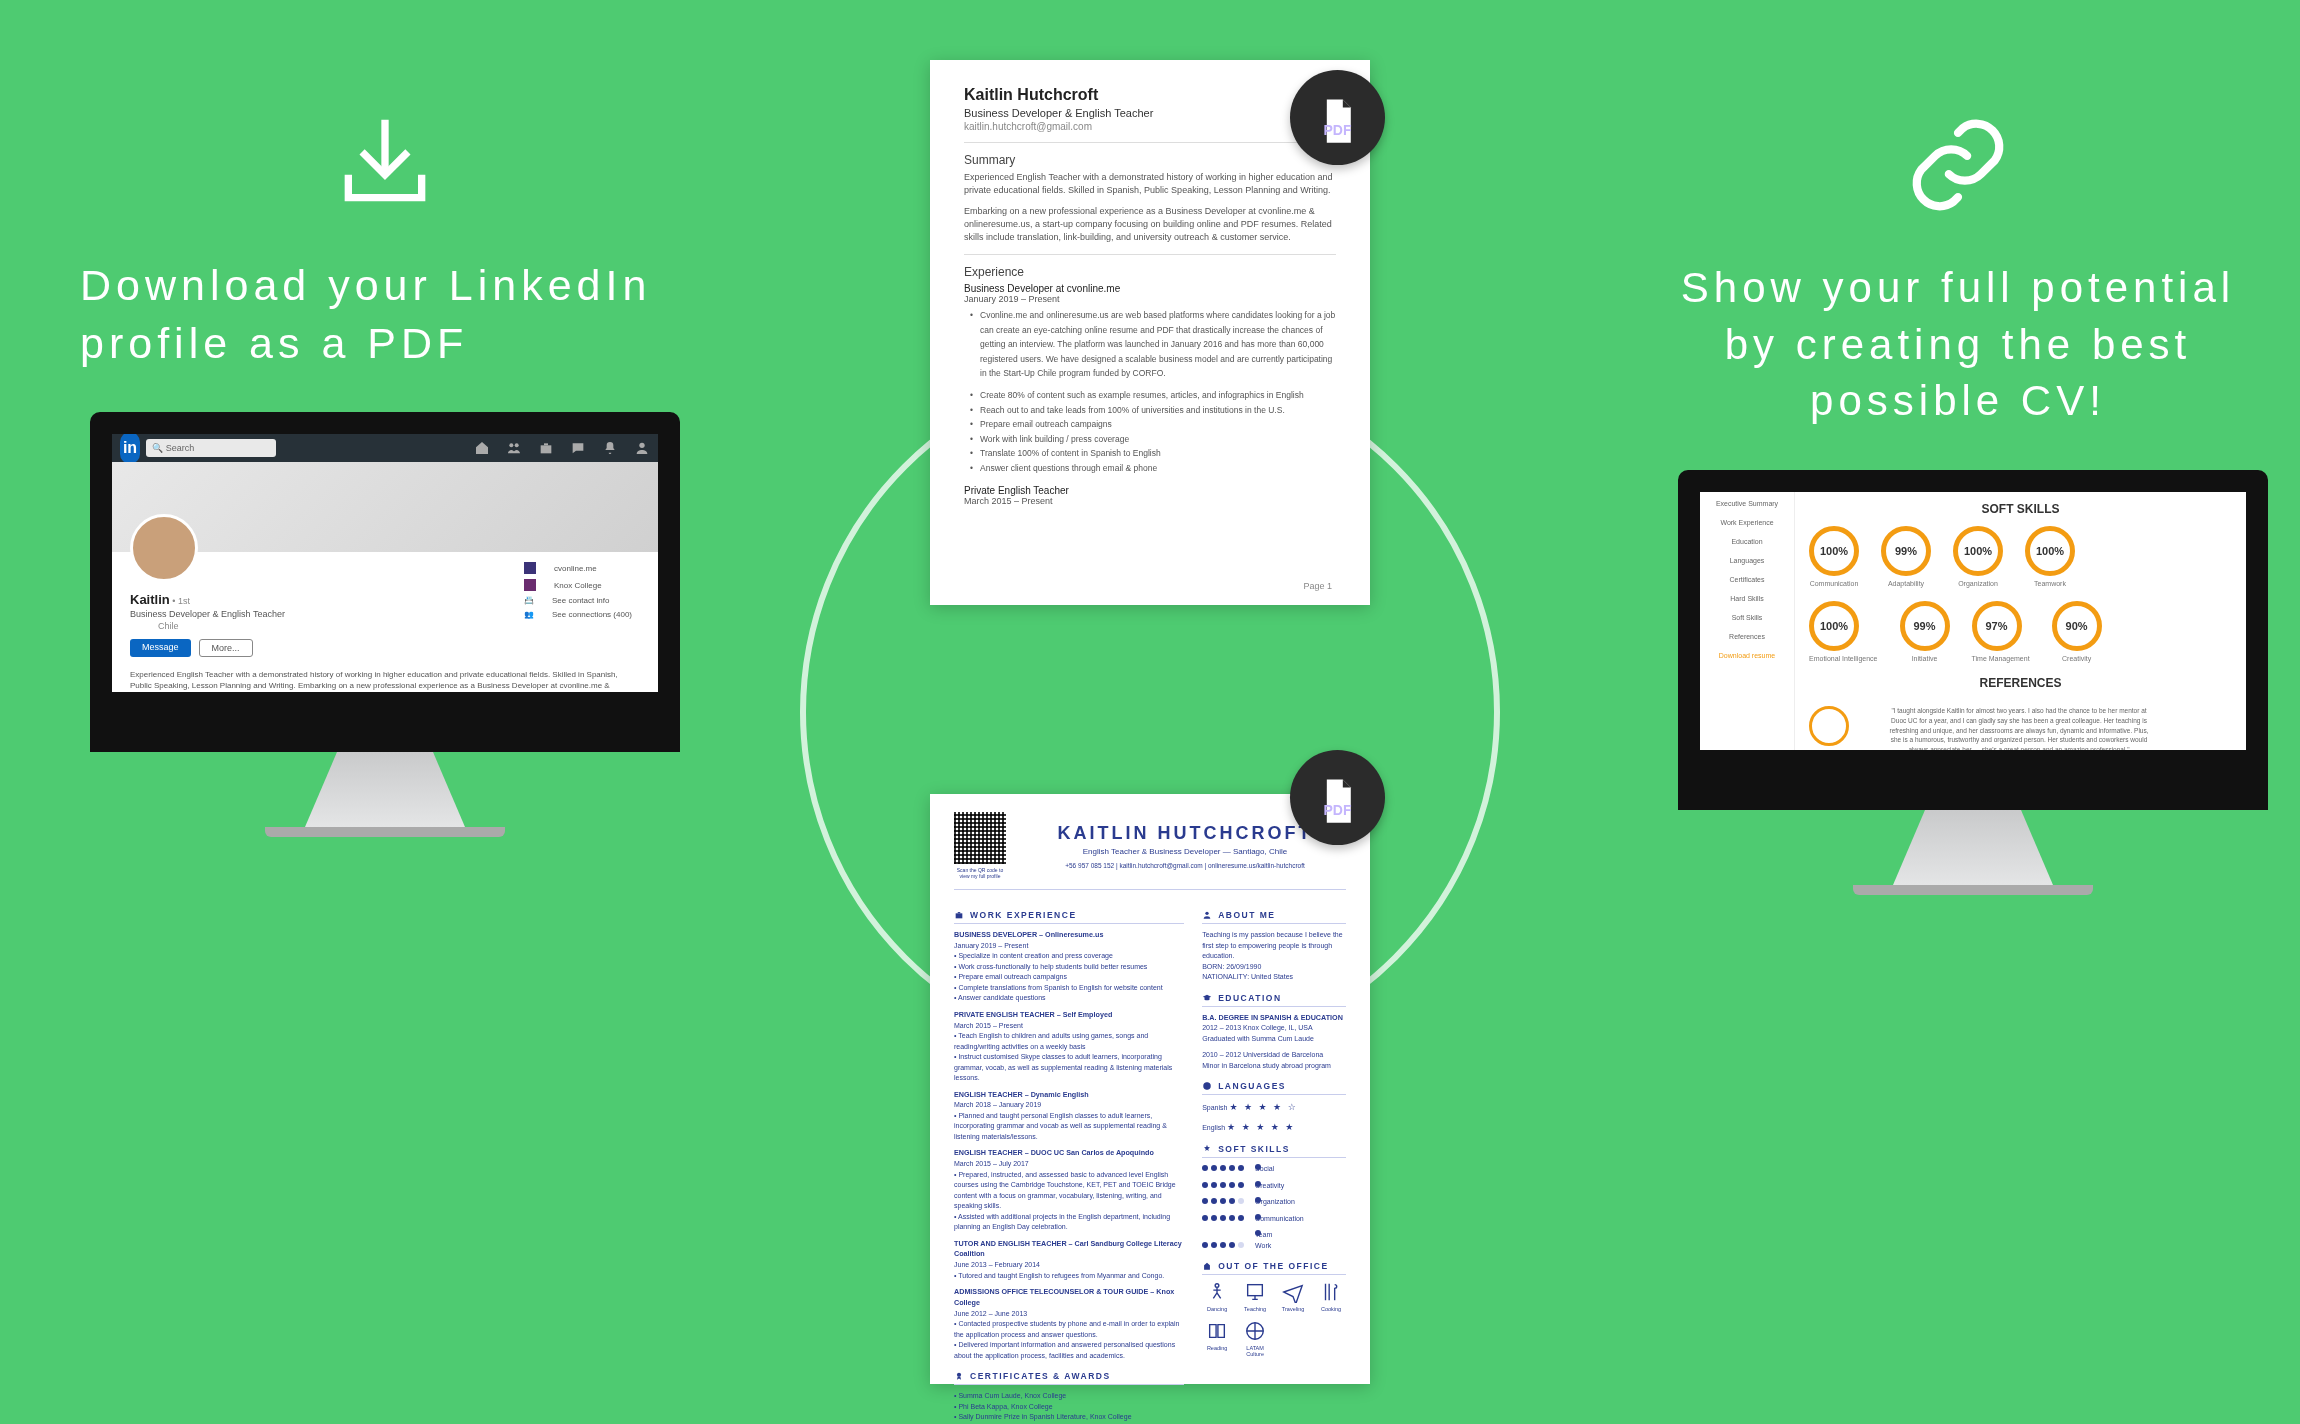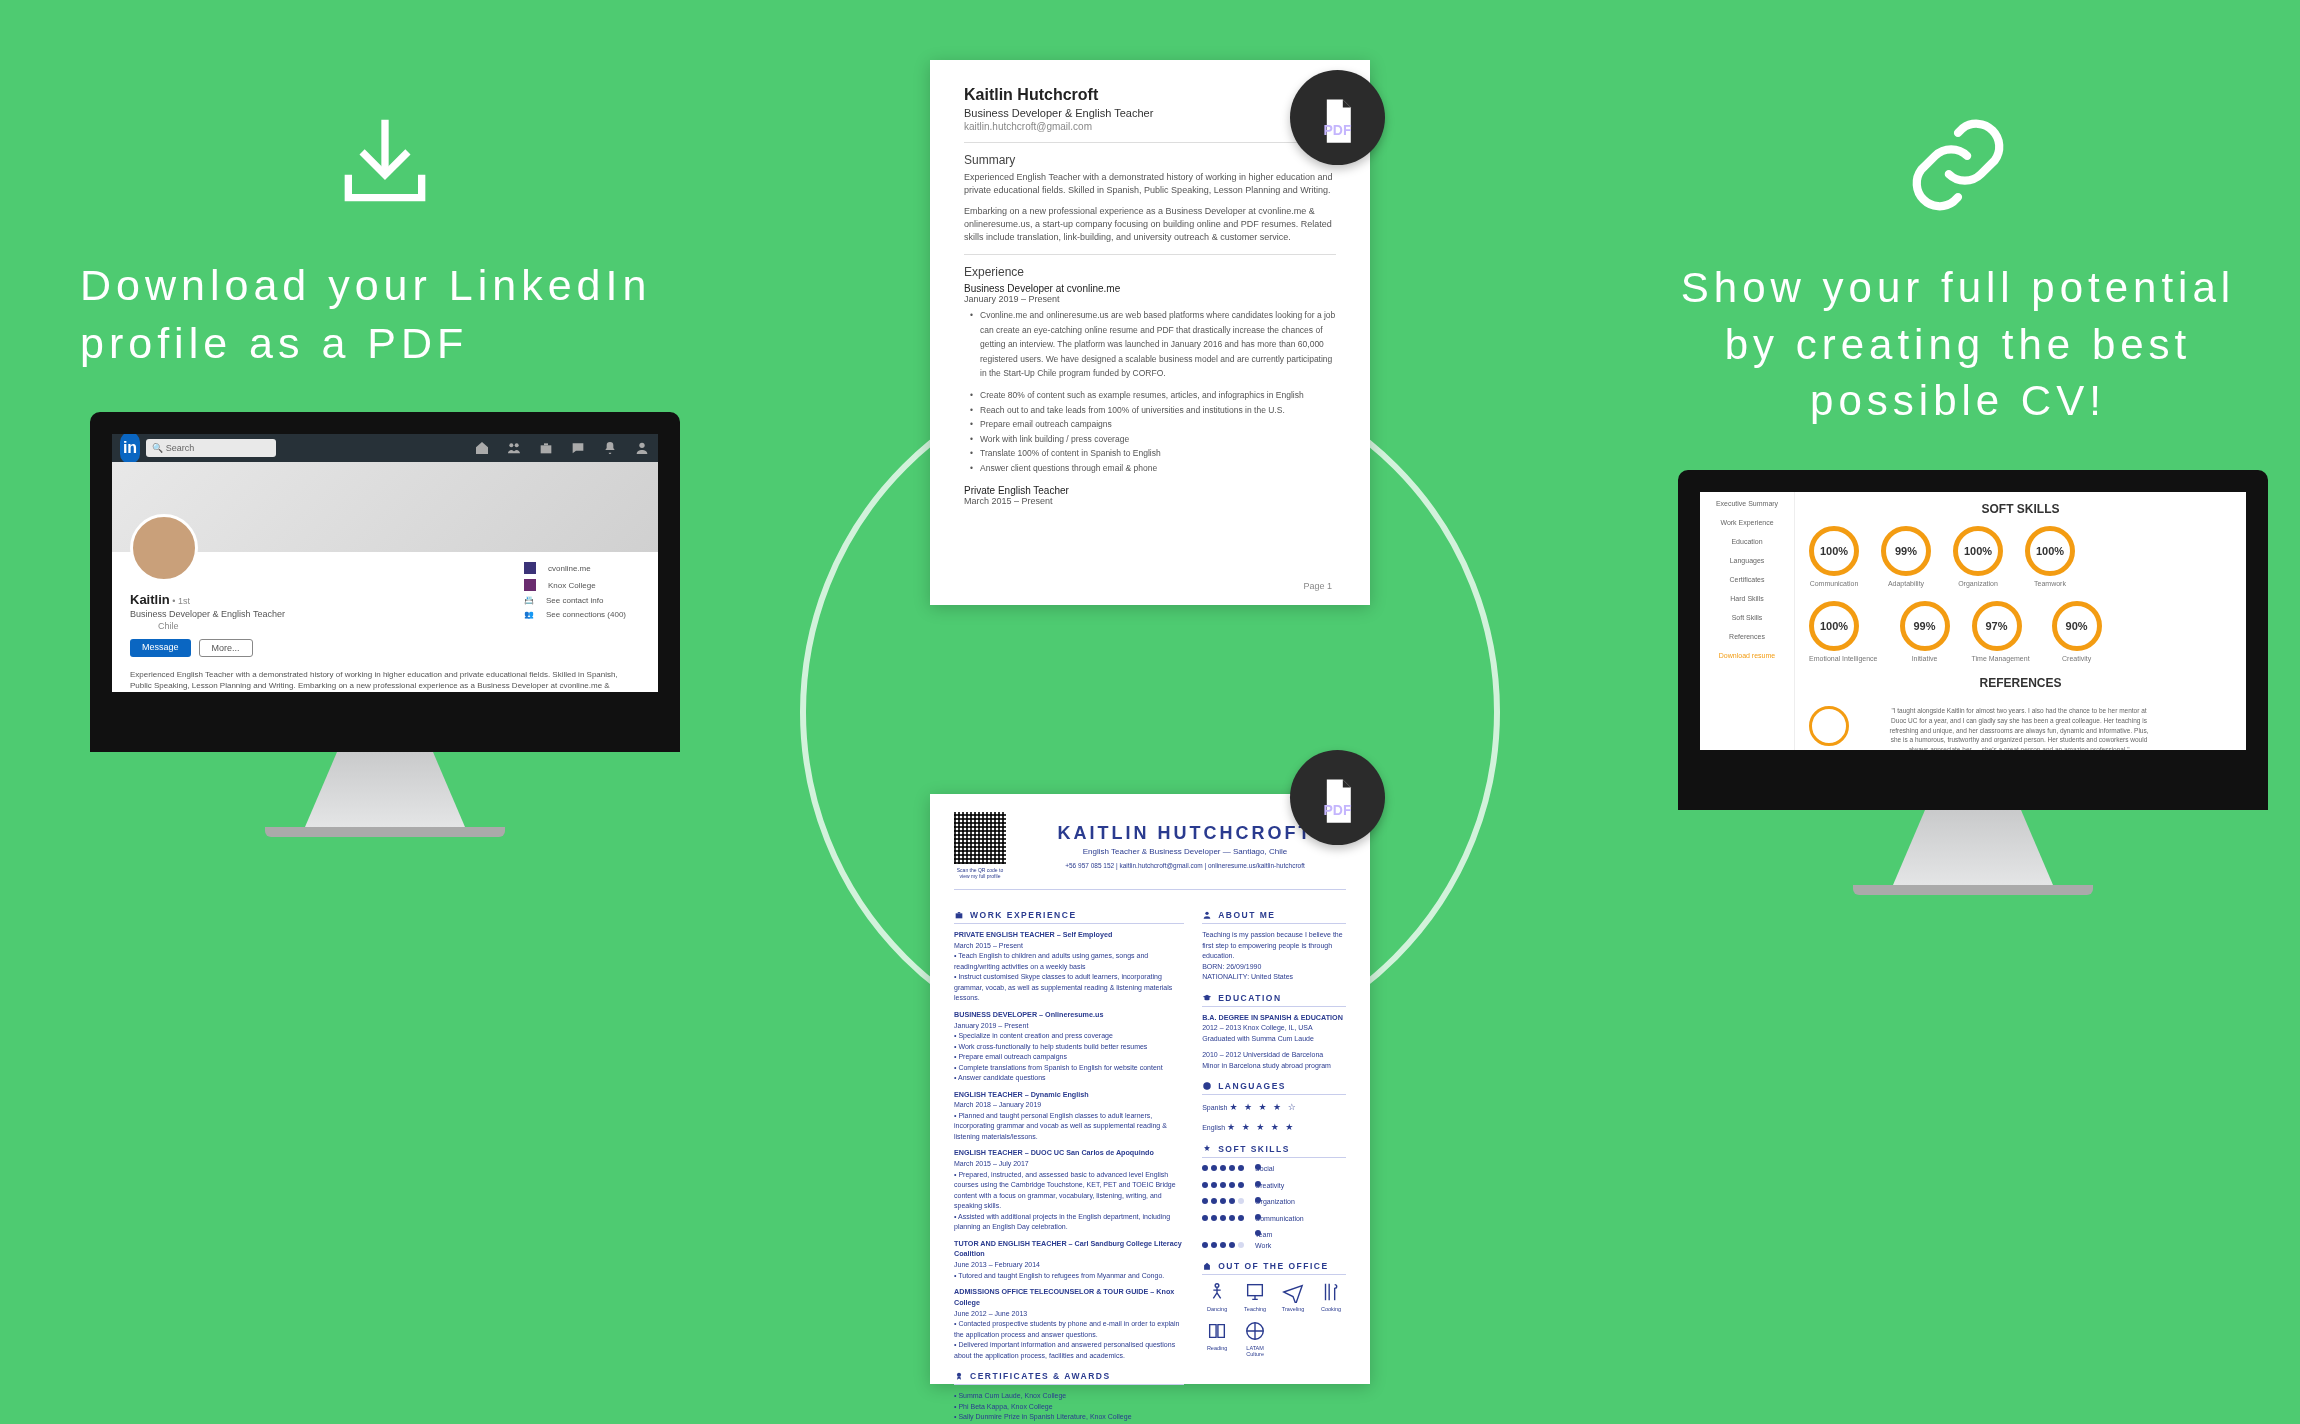--- a/index.html
+++ b/index.html
@@ -121,21 +121,21 @@
   .li-name { font-size:13px; font-weight:600; color:#222; }
   .li-sub { color:#555; margin-top:2px; }
   .li-loc { color:#888; margin-top:2px;margin-left:28px; }
   .li-btns { margin-top:8px; display:flex; gap:8px; }
   .li-btn { padding:3px 12px; font-size:9px; border-radius:3px; }
   .li-msg { background:#0a66c2; color:#fff; }
   .li-more { border:1px solid #888; color:#555; }
   .li-desc { margin-top:12px; font-size:8px; line-height:1.4; color:#555; }
   .li-showmore { text-align:center; color:#0a66c2; font-size:9px; margin-top:12px; }
   .li-side { position:absolute; right:14px; top:128px; width:120px; font-size:8px; color:#555; }
-  .li-side-row { display:flex; align-items:center; gap:12px; margin-bottom:5px; }
+  .li-side-row { display:flex; align-items:center; gap:18px; margin-bottom:5px; }
   .li-side-sq { width:12px;height:12px; }
 
   
   .cv-screen { background:#fff; display:flex; height:100%; font-size:8px; color:#555; }
   .cv-side { width:95px; border-right:1px solid #eee; padding:8px 6px; }
   .cv-side div { margin-bottom:12px; font-size:7px; color:#666; }
   .cv-main { flex:1; padding:10px 14px; }
   .cv-h { font-size:12px; font-weight:700; color:#333; margin-bottom:10px; }
   .rings-row { display:flex; gap:22px; margin-bottom:14px; }
   .ring-item { text-align:center; }
@@ -447,27 +447,27 @@
   </div>
   <div class="cols">
     <div class="colL">
       <div class="sh">
           <svg viewBox="0 0 24 24">
             <rect x="4" y="8" width="16" height="12"></rect>
             <path d="M9 8V5h6v3"></path>
           </svg>
           <span>WORK EXPERIENCE</span>
         </div>
-      <div class="ent"><b>PRIVATE ENGLISH TEACHER – Self Employed</b><br><span>March 2015 – Present</span><br><span style="white-space:pre-line">• Teach English to children and adults using games, songs and reading/writing activities on a weekly basis
-• Instruct customised Skype classes to adult learners, incorporating grammar, vocab, as well as supplemental reading &amp; listening materials lessons.</span></div>
       <div class="ent"><b>BUSINESS DEVELOPER – Onlineresume.us</b><br><span>January 2019 – Present</span><br><span style="white-space:pre-line">• Specialize in content creation and press coverage
 • Work cross-functionally to help students build better resumes
 • Prepare email outreach campaigns
 • Complete translations from Spanish to English for website content
 • Answer candidate questions</span></div>
+      <div class="ent"><b>PRIVATE ENGLISH TEACHER – Self Employed</b><br><span>March 2015 – Present</span><br><span style="white-space:pre-line">• Teach English to children and adults using games, songs and reading/writing activities on a weekly basis
+• Instruct customised Skype classes to adult learners, incorporating grammar, vocab, as well as supplemental reading &amp; listening materials lessons.</span></div>
       <div class="ent"><b>ENGLISH TEACHER – Dynamic English</b><br><span>March 2018 – January 2019</span><br><span style="white-space:pre-line">• Planned and taught personal English classes to adult learners, incorporating grammar and vocab as well as supplemental reading &amp; listening materials/lessons.</span></div>
       <div class="ent"><b>ENGLISH TEACHER – DUOC UC San Carlos de Apoquindo</b><br><span>March 2015 – July 2017</span><br><span style="white-space:pre-line">• Prepared, instructed, and assessed basic to advanced level English courses using the Cambridge Touchstone, KET, PET and TOEIC Bridge content with a focus on grammar, vocabulary, listening, writing, and speaking skills.
 • Assisted with additional projects in the English department, including planning an English Day celebration.</span></div>
       <div class="ent"><b>TUTOR AND ENGLISH TEACHER – Carl Sandburg College Literacy Coalition</b><br><span>June 2013 – February 2014</span><br><span style="white-space:pre-line">• Tutored and taught English to refugees from Myanmar and Congo.</span></div>
       <div class="ent"><b>ADMISSIONS OFFICE TELECOUNSELOR &amp; TOUR GUIDE – Knox College</b><br><span>June 2012 – June 2013</span><br><span style="white-space:pre-line">• Contacted prospective students by phone and e-mail in order to explain the application process and answer questions.
 • Delivered important information and answered personalised questions about the application process, facilities and academics.</span></div>
 
       <div class="sh">
           <svg viewBox="0 0 24 24">
             <circle cx="12" cy="9" r="5"></circle>

